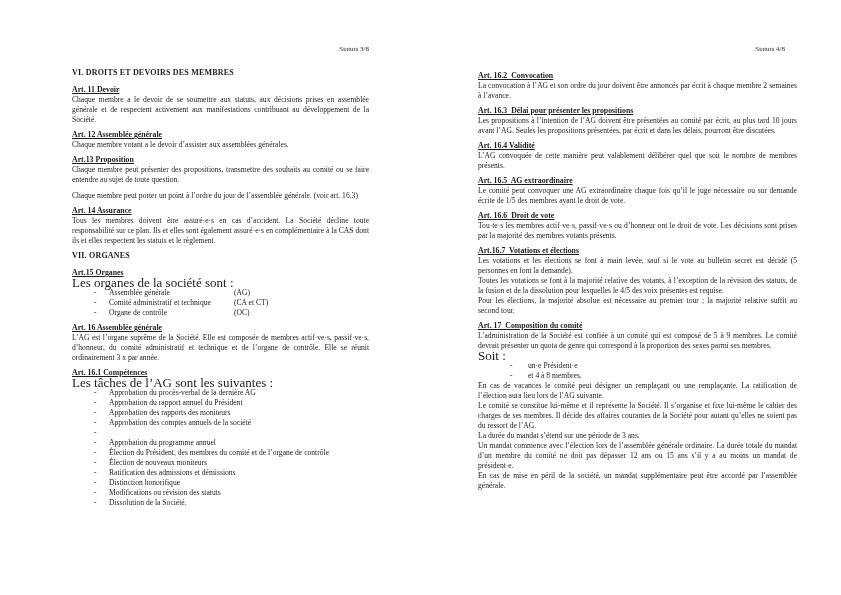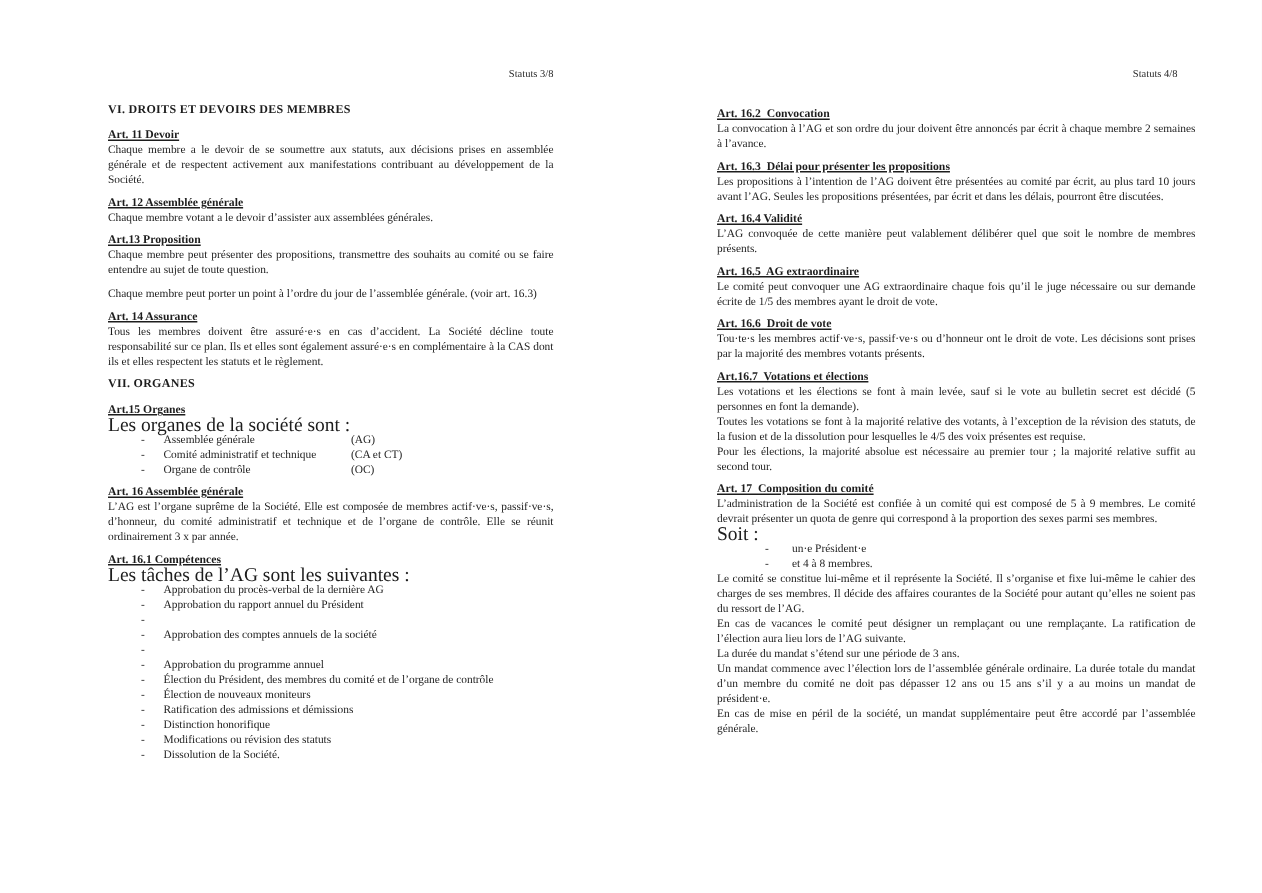--- a/index.html
+++ b/index.html
@@ -107,20 +107,21 @@
         <div class="li">
             <span class="dash">-</span>
             <span class="li-text">Approbation du procès-verbal de la dernière AG</span>
           </div>
         <div class="li">
             <span class="dash">-</span>
             <span class="li-text">Approbation du rapport annuel du Président</span>
           </div>
         <div class="li">
             <span class="dash">-</span>
+            <span class="li-text">Approbation des rapports des moniteurs</span>
           </div>
         <div class="li">
             <span class="dash">-</span>
             <span class="li-text">Approbation des comptes annuels de la société</span>
           </div>
         <div class="li">
             <span class="dash">-</span>
           </div>
         <div class="li">
             <span class="dash">-</span>
@@ -196,22 +197,22 @@
         <p class="body">L’administration de la Société est confiée à un comité qui est composé de 5 à 9 membres. Le comité devrait présenter un quota de genre qui correspond à la proportion des sexes parmi ses membres.</p>
         <p class="intro">Soit :</p>
         <div class="li2">
             <span class="dash">-</span>
             <span class="li-text">un·e Président·e</span>
           </div>
         <div class="li2">
             <span class="dash">-</span>
             <span class="li-text">et 4 à 8 membres.</span>
           </div>
+        <p class="body">En cas de vacances le comité peut désigner un remplaçant ou une remplaçante. La ratification de l’élection aura lieu lors de l’AG suivante.</p>
         <p class="body">Le comité se constitue lui-même et il représente la Société. Il s’organise et fixe lui-même le cahier des charges de ses membres. Il décide des affaires courantes de la Société pour autant qu’elles ne soient pas du ressort de l’AG.</p>
-        <p class="body">En cas de vacances le comité peut désigner un remplaçant ou une remplaçante. La ratification de l’élection aura lieu lors de l’AG suivante.</p>
         <p class="body">La durée du mandat s’étend sur une période de 3 ans.</p>
         <p class="body">Un mandat commence avec l’élection lors de l’assemblée générale ordinaire. La durée totale du mandat d’un membre du comité ne doit pas dépasser 12 ans ou 15 ans s’il y a au moins un mandat de président·e.</p>
         <p class="body">En cas de mise en péril de la société, un mandat supplémentaire peut être accordé par l’assemblée générale.</p>
       </section>
 
     </div>
   </div>
 
 </div>
 

